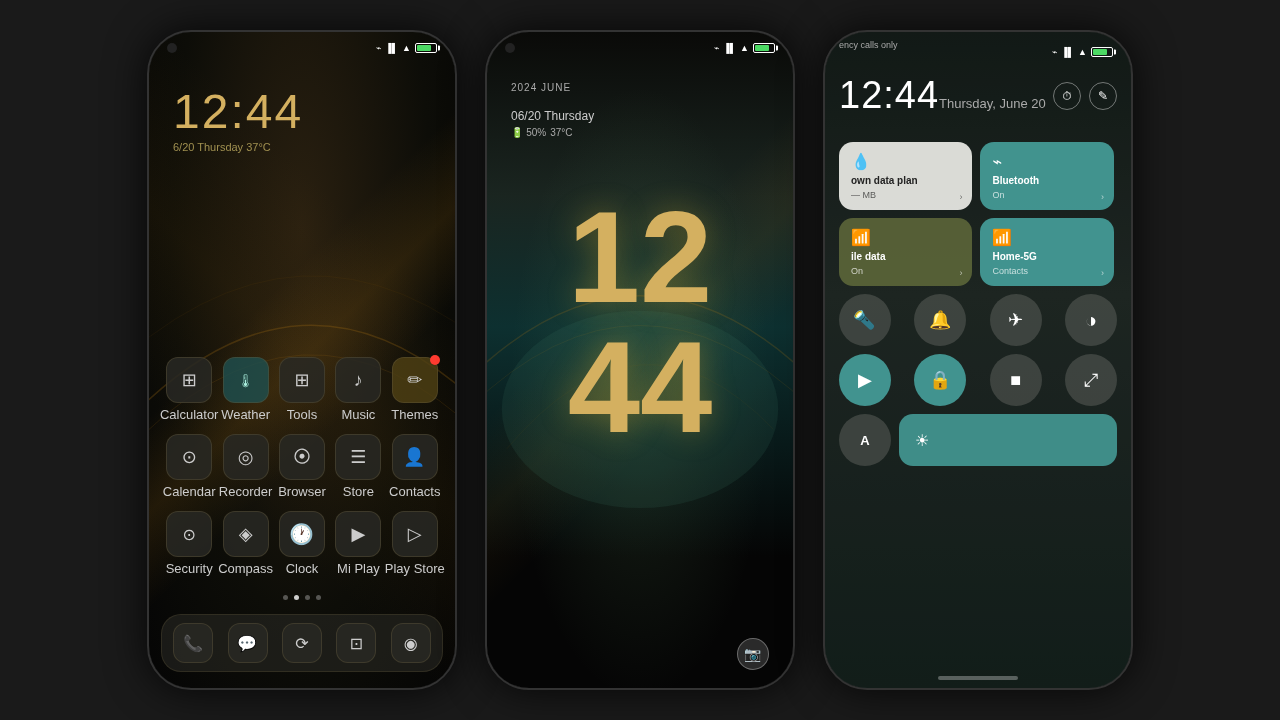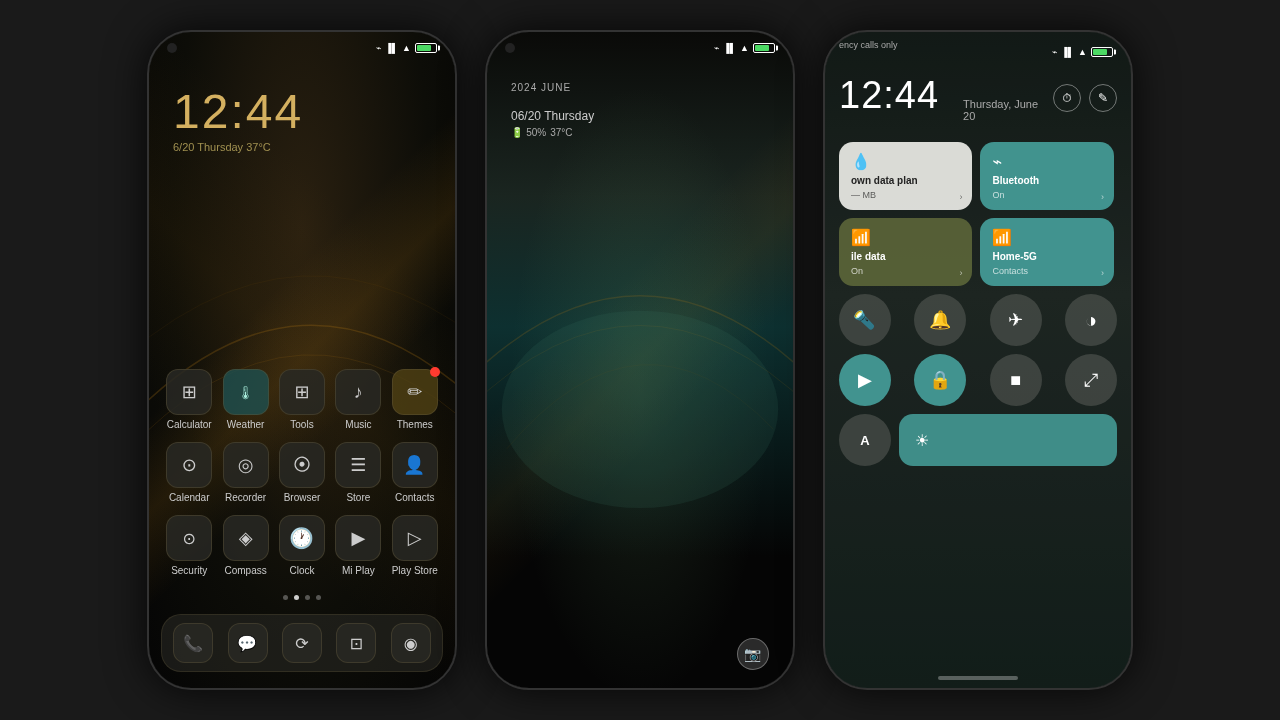--- a/index.html
+++ b/index.html
@@ -154,21 +154,21 @@
       display: flex;
       align-items: center;
       justify-content: center;
       font-size: 18px;
       color: #ccc;
       position: relative;
     }
     .app-icon.teal { background: rgba(30,80,80,0.8); }
     .app-icon.gold { background: rgba(80,65,20,0.8); }
     .app-label {
-      font-size: 10px;
+      font-size: 13px;
       color: #ccc;
       margin-top: 4px;
       text-align: center;
       white-space: nowrap;
     }
     .badge {
       position: absolute;
       top: -3px;
       right: -3px;
       width: 10px;
@@ -306,23 +306,23 @@
       align-items: center;
       justify-content: space-between;
     }
     .phone3-time-row .time-val {
       font-size: 38px;
       font-weight: 300;
       color: #fff;
       letter-spacing: 1px;
     }
     .phone3-time-row .date-val {
-      font-size: 11px;
+      font-size: 13px;
       color: #aaa;
-      margin-left: 24px;
+      margin-left: 0;
     }
     .phone3-time-row .right-icons {
       display: flex;
       gap: 8px;
     }
     .icon-circle-sm {
       width: 28px;
       height: 28px;
       border-radius: 50%;
       border: 1.5px solid rgba(255,255,255,0.4);
@@ -603,20 +603,24 @@
     <div class="month">
       <span>2024</span>&nbsp;<span>JUNE</span>
     </div>
     <div class="date-line">06/20  Thursday</div>
     <div class="status-line">
       <span>🔋 <span>50%</span></span>
       <span>37°C</span>
     </div>
   </div>
 
+  <div class="phone2-clock">
+    <div class="big-num">12</div>
+    <div class="big-num">44</div>
+  </div>
 
   <div class="phone2-camera-btn">📷</div>
 </div>
 
 <div class="phone">
   <div class="phone3-bg"></div>
 
   <div class="phone3-status">ency calls only</div>
 
   <div class="status-bar" style="top:4px;">

